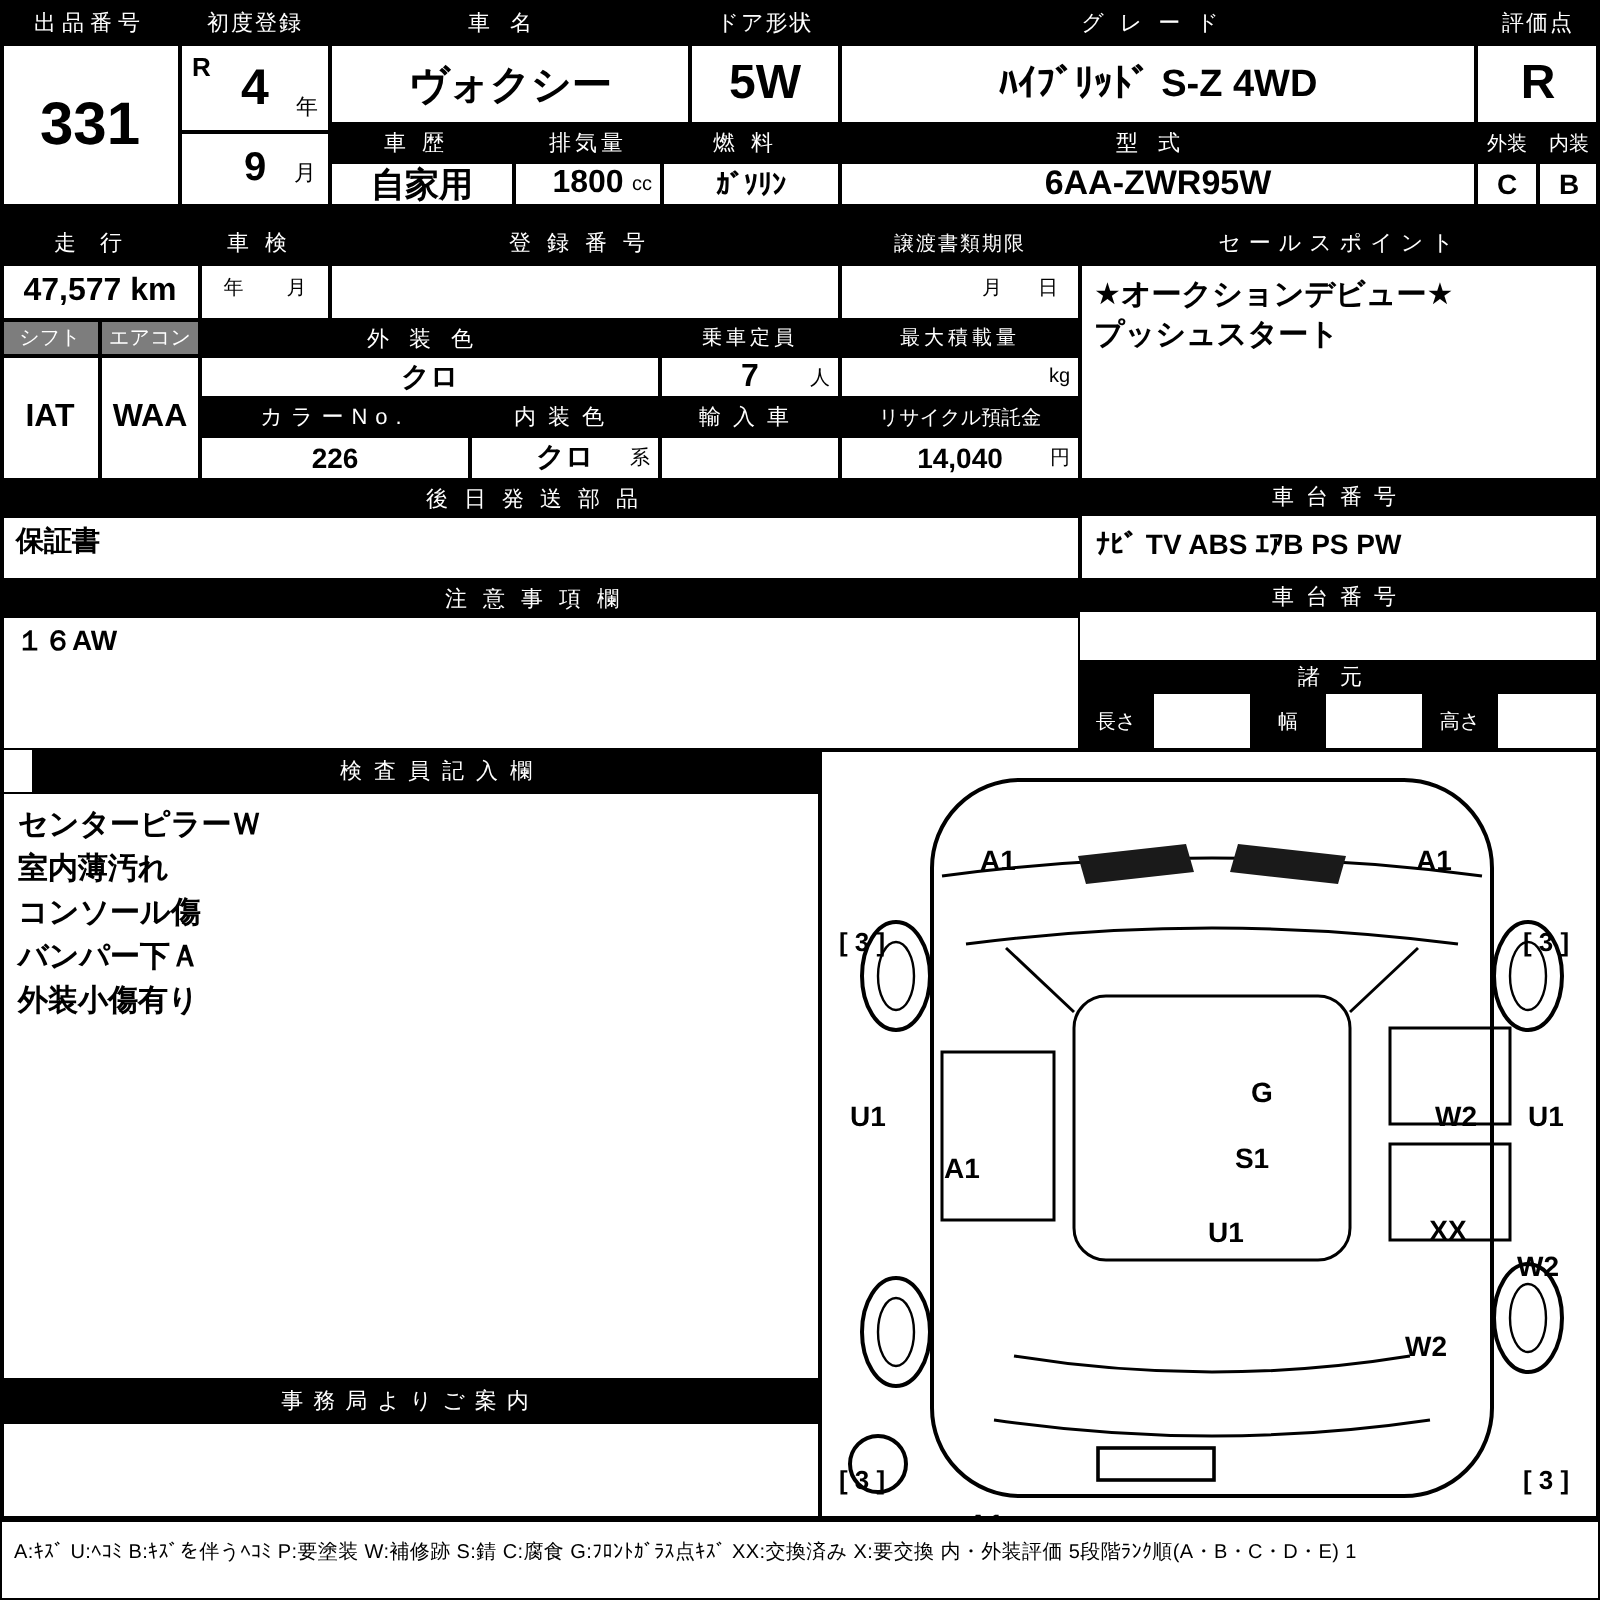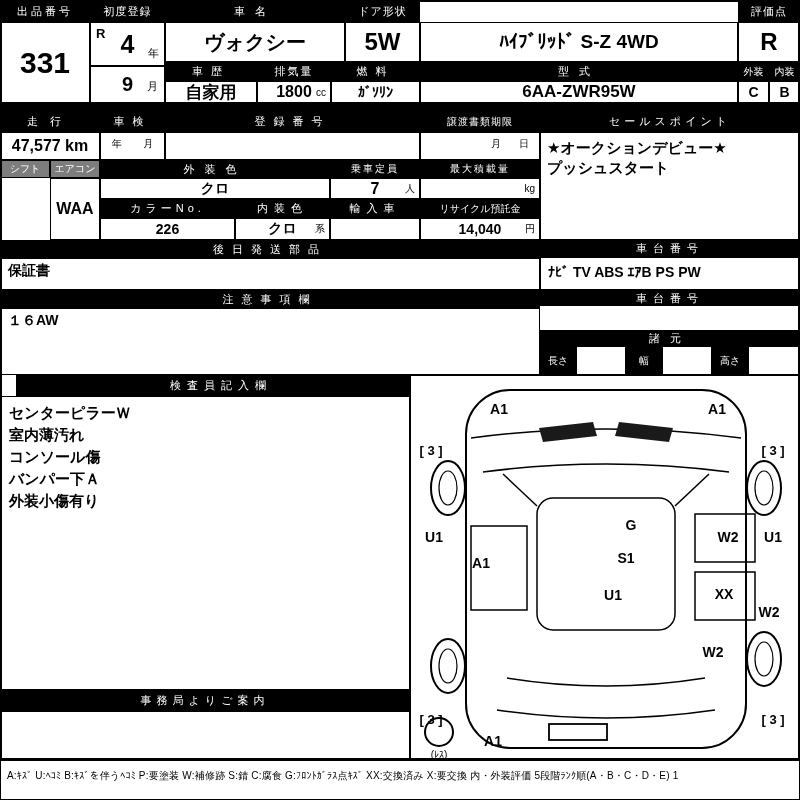--- a/index.html
+++ b/index.html
@@ -22,35 +22,36 @@
     background:#fff;border:1px solid #000;
     display:flex;align-items:center;justify-content:center;
     white-space:nowrap;
   }
   .bold{font-weight:bold;}
   .tl{justify-content:flex-start;align-items:flex-start;padding:3px 7px;}
   .unit{position:absolute;right:4px;font-size:10px;font-weight:normal;}
   .divider{background:#000;}
   .mk{
     position:absolute;transform:translate(-50%,-50%);
-    font-weight:bold;font-size:14px;white-space:nowrap;line-height:1;
+    font-weight:bold;font-size:14px;white-space:nowrap;line-height:1;margin-top:21px;
   }
   .frame{border:2px solid #000;pointer-events:none;background:transparent;}
   .note-line{font-weight:bold;font-size:15px;line-height:22px;}
   .sales-line{font-weight:bold;font-size:15px;line-height:20px;}
 </style>
 </head>
 <body>
 
 <div class="sheet">
 
   <div class="abs h" style="left:0;top:0;width:90px;height:22px">出品番号</div>
   <div class="abs h" style="left:90px;top:0;width:75px;height:22px;letter-spacing:1px">初度登録</div>
   <div class="abs h" style="left:165px;top:0;width:180px;height:22px;letter-spacing:10px">車名</div>
   <div class="abs h" style="left:345px;top:0;width:75px;height:22px;letter-spacing:1px">ドア形状</div>
+  <div class="abs h" style="left:420px;top:0;width:318px;height:22px;letter-spacing:8px">グレード</div>
   <div class="abs h" style="left:738px;top:0;width:62px;height:22px;letter-spacing:1px">評価点</div>
 
   <div class="abs c bold" style="left:0;top:22px;width:90px;height:81px;font-size:30px">331</div>
 
   <div class="abs c" style="left:90px;top:22px;width:75px;height:44px">
     <span style="position:absolute;left:5px;top:3px;font-size:13px;font-weight:bold">R</span>
     <span class="bold" style="font-size:25px">4</span>
     <span style="position:absolute;right:5px;bottom:4px;font-size:11px">年</span>
   </div>
   <div class="abs c" style="left:90px;top:66px;width:75px;height:37px">
@@ -102,20 +103,21 @@
     <div class="sales-line">★オークションデビュー★</div>
     <div class="sales-line">プッシュスタート</div>
   </div>
 
   <div class="abs h g" style="left:0;top:160px;width:50px;height:18px;letter-spacing:0;font-size:10px">シフト</div>
   <div class="abs h g" style="left:50px;top:160px;width:50px;height:18px;letter-spacing:0;font-size:10px">エアコン</div>
   <div class="abs h" style="left:100px;top:160px;width:230px;height:18px;letter-spacing:10px">外装色</div>
   <div class="abs h" style="left:330px;top:160px;width:90px;height:18px;letter-spacing:2px;font-size:10px">乗車定員</div>
   <div class="abs h" style="left:420px;top:160px;width:120px;height:18px;letter-spacing:2px;font-size:10px">最大積載量</div>
 
+  <div class="abs c bold" style="left:0;top:178px;width:50px;height:62px;font-size:16px">IAT</div>
   <div class="abs c bold" style="left:50px;top:178px;width:50px;height:62px;font-size:16px">WAA</div>
   <div class="abs c bold" style="left:100px;top:178px;width:230px;height:21px;font-size:14px">クロ</div>
   <div class="abs c bold" style="left:330px;top:178px;width:90px;height:21px;font-size:16px">
     <span>7</span>
     <span class="unit">人</span>
   </div>
   <div class="abs c" style="left:420px;top:178px;width:120px;height:21px">
     <span class="unit">kg</span>
   </div>
 

